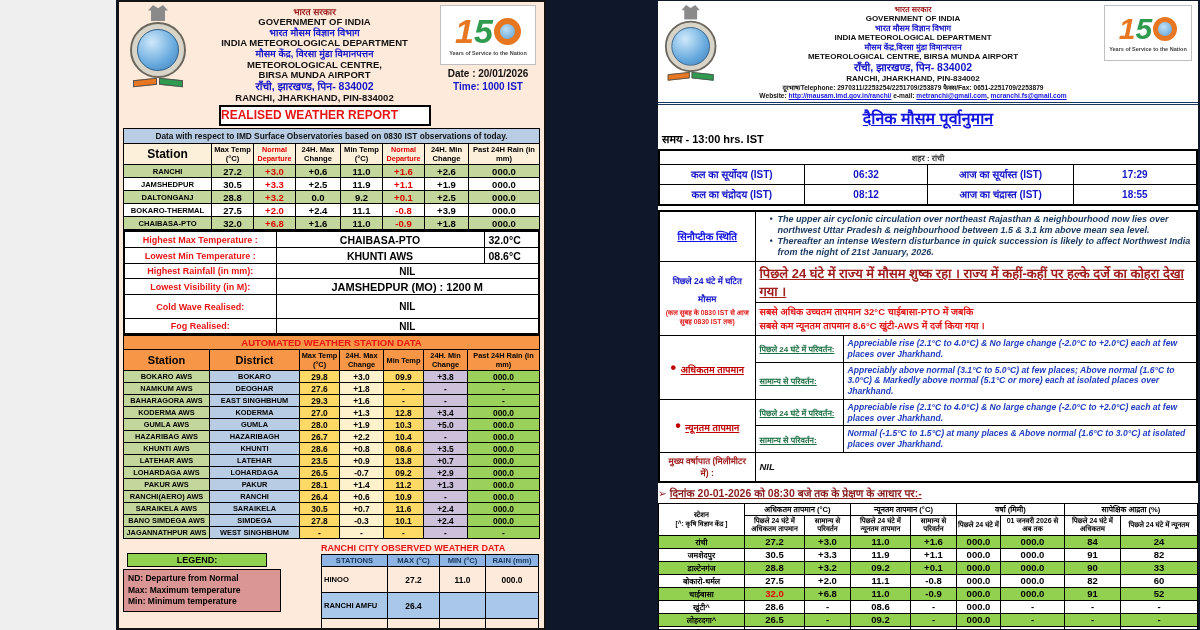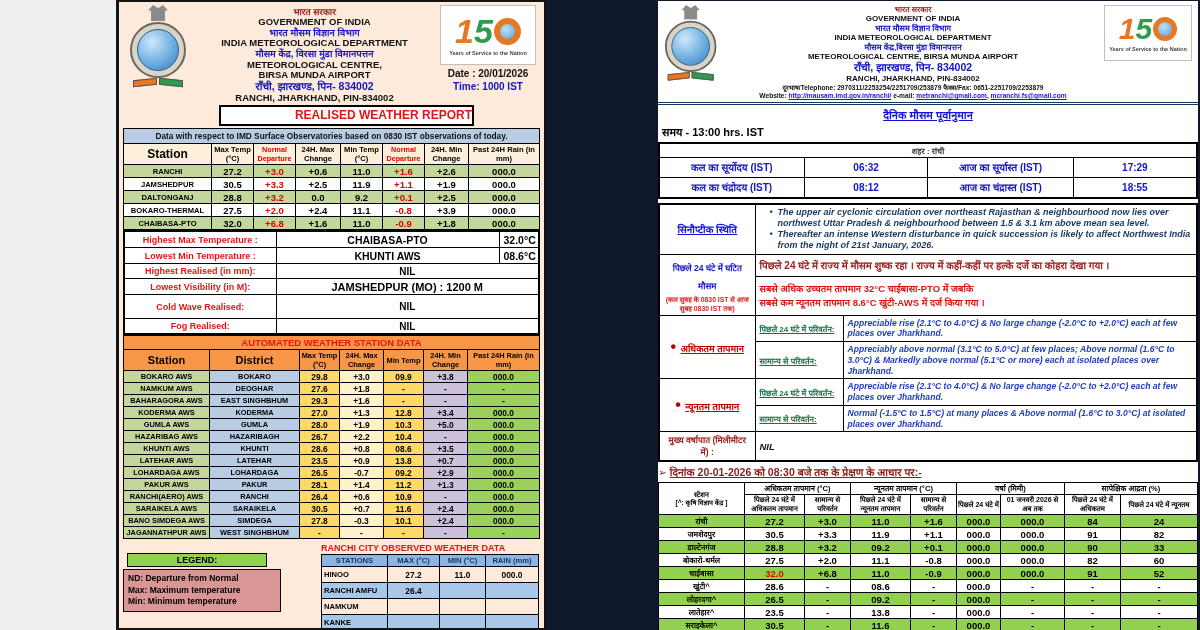--- a/index.html
+++ b/index.html
@@ -36,22 +36,22 @@
   
   .logo150 { width:96px; height:60px; background:#fff; border:1px solid #bfbfbf;
     display:flex; flex-direction:column; align-items:center; justify-content:center; }
   .l150-digits { display:flex; align-items:center; line-height:1; }
   .d-one { color:#e87722; font-size:34px; font-weight:bold; font-style:italic; }
   .d-five { color:#2e9b4e; font-size:34px; font-weight:bold; font-style:italic; }
   .d-zero { width:27px; height:27px; border-radius:50%; border:6px solid #e87722;
     background:radial-gradient(circle at 40% 35%, #bfe0f7, #5a9fd4); margin-left:1px; }
   .l150-text { font-size:5.5px; color:#444; font-weight:bold; margin-top:2px; text-align:center; }
 
-  .realised-box { width:255px; margin:2px auto 2px 96px; background:#fff; border:2px solid #000;
-    color:#e81414; font-weight:bold; font-size:12px; text-align:right; padding:1px 0 2px; }
+  .realised-box { width:212px; margin:2px auto 2px 96px; background:#fff; border:2px solid #000;
+    color:#e81414; font-weight:bold; font-size:12px; text-align:left; padding:1px 0 2px; }
 
   .obs-note { background:#b8cce4; border:1.5px solid #000; border-bottom:none; text-align:center;
     font-size:8.3px; font-weight:bold; color:#111; padding:2px 0; margin-top:2px; }
 
   table { border-collapse:collapse; width:100%; }
   .lp td, .lp th { border:1px solid #000; text-align:center; }
 
   .main-tbl th { background:#fcf0da; font-size:7.6px; font-weight:bold; padding:1px; }
   .main-tbl th.station-h { font-size:12px; }
   .main-tbl th.red-h { color:#e00000; font-size:7.2px; }
@@ -60,21 +60,21 @@
   .main-tbl td.c2, .main-tbl td.c5 { color:#e00000; }
   .main-tbl tbody tr:nth-child(odd) td { background:#c3d69b; }
   .main-tbl tbody tr:nth-child(even) td { background:#ffffff; }
   .main-tbl .c0{width:88px} .main-tbl .c1{width:42px} .main-tbl .c2{width:42px}
   .main-tbl .c3{width:45px} .main-tbl .c4{width:42px} .main-tbl .c5{width:42px} .main-tbl .c6{width:44px}
 
   .summary-tbl { border:2px solid #000; }
   .summary-tbl td { background:#fff; padding:1.5px 2px; }
   .sum-label { color:#e81414; font-weight:bold; font-size:9px; width:152px; }
   .sum-station { font-weight:bold; font-size:10.5px; }
-  .sum-value { font-weight:bold; font-size:10.5px; width:40px; text-align:left !important; padding-left:4px !important; }
+  .sum-value { font-weight:bold; font-size:10.5px; width:55px; text-align:left !important; padding-left:4px !important; }
   .sum-wide { font-weight:bold; font-size:10px; }
 
   .aws-title { background:#f79646; border:1.5px solid #000; border-bottom:none; color:#e81414;
     font-weight:bold; font-size:9.5px; text-align:center; padding:1px 0; }
   .aws-tbl th { background:#f79646; font-size:7.4px; font-weight:bold; padding:1px; }
   .aws-tbl th.big { font-size:11px; }
   .aws-tbl td { font-size:8.4px; font-weight:bold; padding:0 1px; height:12px; }
   .aws-tbl td.c0 { background:#c3d69b; font-size:7.4px; }
   .aws-tbl td.c1 { background:#b8cce4; font-size:7.4px; }
   .aws-tbl td.c2 { background:#ffd966; }
@@ -88,38 +88,38 @@
   .lp-bottom { display:flex; margin-top:4px; }
   .legend-wrap { width:160px; padding-top:10px; }
   .legend-title { background:#92d050; border:1.5px solid #000; font-weight:bold; font-size:9px;
     text-align:center; width:140px; padding:1px 0; margin-left:4px; }
   .legend-box { background:#d99694; border:1.5px solid #000; font-size:8.5px; font-weight:bold;
     padding:3px 4px; margin-top:2px; width:158px; line-height:1.35; }
   .city-wrap { flex:1; padding-left:38px; }
   .city-title { color:#e81414; font-weight:bold; font-size:9px; margin-bottom:1px; }
   .city-tbl { width:218px; }
   .city-tbl th { background:#8db4e2; color:#17365d; font-size:7.6px; font-weight:bold; padding:1px; }
-  .city-tbl td { font-size:8.4px; font-weight:bold; height:16px; padding:0 2px; }
+  .city-tbl td { font-size:8.4px; font-weight:bold; height:26px; padding:0 2px; }
   .city-tbl td.c0 { text-align:left; font-size:7.6px; }
   .city-tbl tbody tr:nth-child(even) td { background:#a9c7e8; }
   .city-tbl .c0{width:66px} .city-tbl .c1{width:52px} .city-tbl .c2{width:46px}
 
   
   .right-panel { position:absolute; left:658px; top:1px; width:540px; height:628px; background:#fff; }
   .rp-header { display:flex; align-items:flex-start; padding:4px 6px 0; }
   .rp-head-center { flex:1; text-align:center; line-height:1.18; }
   .r-red { color:#9c1c1c; font-weight:bold; font-size:7.8px; }
   .r-blk { color:#111; font-weight:bold; font-size:8px; }
   .r-blu { color:#1414c8; font-weight:bold; font-size:8px; }
   .r-blu-lg { color:#1414c8; font-weight:bold; font-size:10.5px; }
   .r-contact { font-size:6.6px; font-weight:bold; color:#111; margin-top:1px; }
   .r-web { font-size:6.6px; font-weight:bold; color:#111; }
   .r-web a, .r-web .lnk { color:#1414e0; text-decoration:underline; }
   .rp-divider { border-bottom:3px double #17365d; margin:2px 0 1px; }
-  .rp-title { text-align:center; color:#1414e0; font-weight:bold; font-size:11px;
+  .rp-title { text-align:center; color:#1414e0; font-weight:bold; font-size:16px;
     text-decoration:underline; margin:2px 0; }
   .rp-dateline { display:flex; font-size:11px; font-weight:bold; padding:0 4px 3px; }
   .rp-date { width:46%; }
   .rp-time { width:54%; }
   .rp .imd-logo { width:58px; height:78px; transform:scale(0.92); transform-origin:top left; }
   .rp .logo150 { width:88px; height:56px; }
   .rp .d-one,.rp .d-five { font-size:30px; }
   .rp .d-zero { width:24px; height:24px; border-width:5px; }
 
   .rp td { border:1px solid #000; }
@@ -131,21 +131,21 @@
   .info-tbl { border:2px solid #000; margin-bottom:3px; }
   .info-tbl td { padding:2px 4px; vertical-align:middle; }
   .lbl-blue { color:#1414e0; font-weight:bold; font-size:10px; text-decoration:underline; text-align:center; }
   .lbl-blue2 { color:#1414c8; font-weight:bold; font-size:8.6px; text-align:center; }
   .lbl-note { color:#e02020; font-weight:bold; font-size:6.8px; text-align:center; display:block; margin-top:2px; }
   .lbl-red { color:#c00000; font-weight:bold; font-size:9.5px; text-decoration:underline; }
   .sub-lbl { color:#1e7145; font-weight:bold; font-size:8px; text-decoration:underline; width:88px; }
   .syn-list { list-style:none; padding-left:10px; }
   .syn-list li { font-size:9px; font-weight:bold; font-style:italic; color:#17375e; line-height:1.25; position:relative; padding-left:8px; }
   .syn-list li::before { content:"•"; position:absolute; left:0; }
-  .w-maroon { color:#a02020; font-weight:bold; font-size:10px; }
+  .w-maroon { color:#a02020; font-weight:bold; font-size:13px;text-decoration:underline; }
   .w-red { color:#e01414; font-weight:bold; font-size:9.5px; line-height:1.5; }
   .eng-blue { color:#1f3dbe; font-weight:bold; font-style:italic; font-size:8.6px; line-height:1.25; }
   .rain-lbl { color:#a02020; font-weight:bold; font-size:8.6px; text-align:center; width:96px; }
   .nil-val { font-weight:bold; font-style:italic; font-size:9.5px; color:#111; }
   .c-lab { width:96px; text-align:center; }
 
   .arrow-head { color:#8b2020; font-weight:bold; font-size:10.5px; margin:2px 0 3px; }
   .arrow-head .txt { text-decoration:underline; }
 
   .obs-tbl th { border:1px solid #000; font-size:7px; font-weight:bold; padding:1px; line-height:1.2; }
@@ -279,21 +279,21 @@
         <td class="sum-label">Highest Max Temperature :</td>
         <td class="sum-station">CHAIBASA-PTO</td>
         <td class="sum-value">32.0°C</td>
       </tr>
       <tr>
         <td class="sum-label">Lowest Min Temperature :</td>
         <td class="sum-station">KHUNTI AWS</td>
         <td class="sum-value">08.6°C</td>
       </tr>
       <tr>
-        <td class="sum-label">Highest Realised (in mm):</td>
+        <td class="sum-label">Highest Rainfall (in mm):</td>
         <td class="sum-wide" colspan="2" style="text-align:center;">NIL</td>
       </tr>
       <tr>
         <td class="sum-label">Lowest Visibility (in M):</td>
         <td class="sum-wide" colspan="2" style="text-align:center; font-size:11px;">JAMSHEDPUR (MO) : 1200 M</td>
       </tr>
       <tr>
         <td class="sum-label" style="height:24px">Cold Wave Realised:</td>
         <td class="sum-wide" colspan="2" style="text-align:center;">NIL</td>
       </tr>

